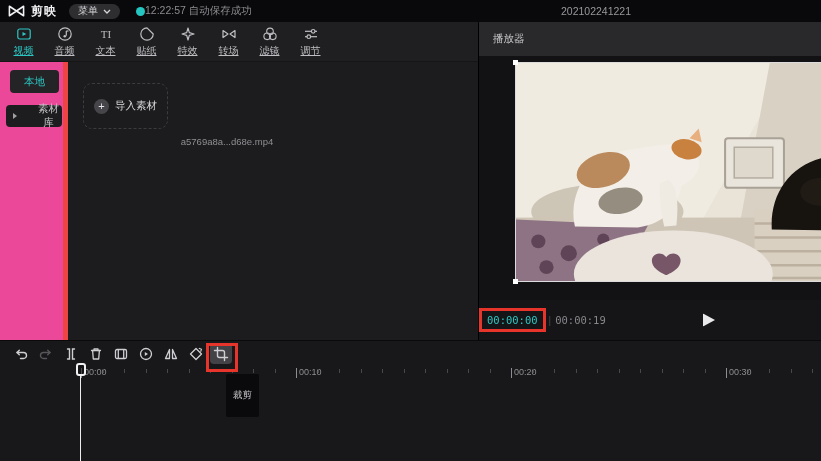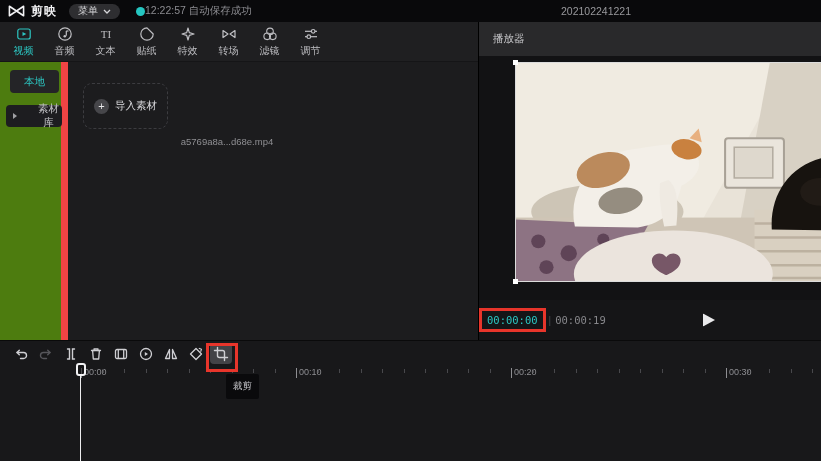--- a/index.html
+++ b/index.html
@@ -11,24 +11,24 @@
   .logo { display:flex; align-items:center; margin-right:6px; }
   .brand { color:#f2f2f4; font-size:12px; font-weight:bold; letter-spacing:1px; }
   .menu-btn { margin-left:12px; background:#2e2e31; border:none; color:#d6d6d9; font-size:10px; border-radius:9px; height:15px; padding:0 9px; display:flex; align-items:center; gap:5px; cursor:pointer; font-family:inherit; }
   .status { margin-left:16px; display:flex; align-items:center; gap:0; font-size:10.5px; color:#8b8b90; }
   .status-dot { width:9px; height:9px; border-radius:50%; background:#25c6c1; }
   .proj-title { position:absolute; left:596px; top:0; height:22px; line-height:22px; transform:translateX(-50%); font-size:10.5px; color:#98989c; }
 
   
   .left-section { position:absolute; left:0; top:22px; width:478px; height:318px; background:#1c1c1e; }
   .tabstrip { position:absolute; left:0; top:0; width:478px; height:40px; background:#1f1f21; display:flex; padding-left:3px; border-bottom:1px solid #151517; }
-  .tab { width:41px; height:100%; display:flex; flex-direction:column; align-items:center; justify-content:center; gap:2px; color:#bfbfc3; cursor:pointer; background:none; border:none; font-family:inherit; }
+  .tab { width:41px; height:100%; display:flex; flex-direction:column; align-items:center; justify-content:center; gap:2px; color:#bfbfc3; cursor:pointer; background:none; border:none; font-family:inherit;text-decoration:underline; }
   .tab .tab-label { font-size:10px; color:inherit; }
   .tab.active { color:#2cc7c3; }
-  .sidebar { position:absolute; left:0; top:40px; width:68px; height:278px; background:#4d7c0f; border-right:7px solid #ef4444; }
+  .sidebar { position:absolute; left:0; top:40px; width:68px; height:278px; background:#ec4899; border-right:5px solid #ef4444; }
   .side-item { border-radius:4px; font-size:10.5px; display:flex; align-items:center; justify-content:center; cursor:pointer; border:none; font-family:inherit; }
   .side-local { position:absolute; left:10px; top:8px; width:49px; height:23px; background:#242427; color:#2cc7c3; }
   .side-lib { position:absolute; left:6px; top:43px; width:56px; height:22px; background:#1d1d20; color:#c6c6c9; justify-content:flex-start; padding-left:7px; gap:18px; }
   .arrow-right { width:0; height:0; border-left:4px solid #a0a0a4; border-top:3.5px solid transparent; border-bottom:3.5px solid transparent; }
   .media-area { position:absolute; left:69px; top:40px; width:409px; height:278px; background:#1c1c1e; }
   .import-btn { position:absolute; left:14px; top:21px; width:85px; height:46px; border:1px dashed #3c3c40; border-radius:9px; background:transparent; display:flex; align-items:center; justify-content:center; gap:6px; cursor:pointer; font-family:inherit; }
   .plus-circle { width:15px; height:15px; border-radius:50%; background:#46464a; color:#e8e8ea; font-size:11px; line-height:14px; text-align:center; }
   .import-label { font-size:10.5px; color:#dadade; }
   .clip-card { position:absolute; left:111px; top:16px; width:95px; height:55px; border-radius:3px; overflow:hidden; cursor:pointer; background:#000; }
   .scene { position:absolute; inset:0; width:100%; height:100%; }
@@ -51,21 +51,21 @@
   .time-total { font-family:"DejaVu Sans Mono",monospace; font-size:10.5px; color:#87878b; }
   .play-btn { position:absolute; left:224px; top:50%; transform:translateY(-50%); background:none; border:none; cursor:pointer; display:flex; }
 
   
   .bottom-section { position:absolute; left:0; top:340px; width:821px; height:121px; background:#18181a; border-top:1px solid #0a0a0b; }
   .edit-toolbar { position:absolute; left:10px; top:1px; height:23px; display:flex; align-items:center; gap:3px; }
   .tool-btn { width:22px; height:21px; display:flex; align-items:center; justify-content:center; background:none; border:none; color:#cfcfd3; cursor:pointer; border-radius:4px; }
   .tool-btn.disabled { color:#56565b; }
   .tool-btn.highlight { background:#434347; }
   .red-box-crop { position:absolute; left:206px; top:2px; width:32px; height:29px; border:3px solid #e8352b; pointer-events:none; z-index:6; }
-  .tooltip { position:absolute; left:226px; top:33px; background:#0a0a0c; color:#c3c3c7; font-size:9.5px; padding:6px 7px; border-radius:2px; white-space:nowrap; z-index:7; }
+  .tooltip { position:absolute; left:226px; top:33px; background:#0a0a0c; color:#c3c3c7; font-size:9.5px; padding:15px 7px; border-radius:2px; white-space:nowrap; z-index:7; }
   .ruler { position:absolute; left:0; top:24px; width:821px; height:16px; cursor:pointer; }
   .ruler-label { position:absolute; top:2px; font-size:9px; color:#8e8e92; white-space:nowrap; }
   .ruler-major-tick { position:absolute; top:3px; width:1px; height:10px; background:#8e8e92; }
   .ruler-minor-tick { position:absolute; top:4px; width:1px; height:4px; background:#48484c; }
   .playhead-handle { position:absolute; left:76px; top:22px; width:10px; height:13px; border:2px solid #f1f1f3; border-radius:3px; background:rgba(18,18,20,.55); z-index:5; }
   .playhead-line { position:absolute; left:80px; top:34px; width:1px; height:87px; background:#ececee; z-index:4; }
 </style>
 </head>
 <body>
 

